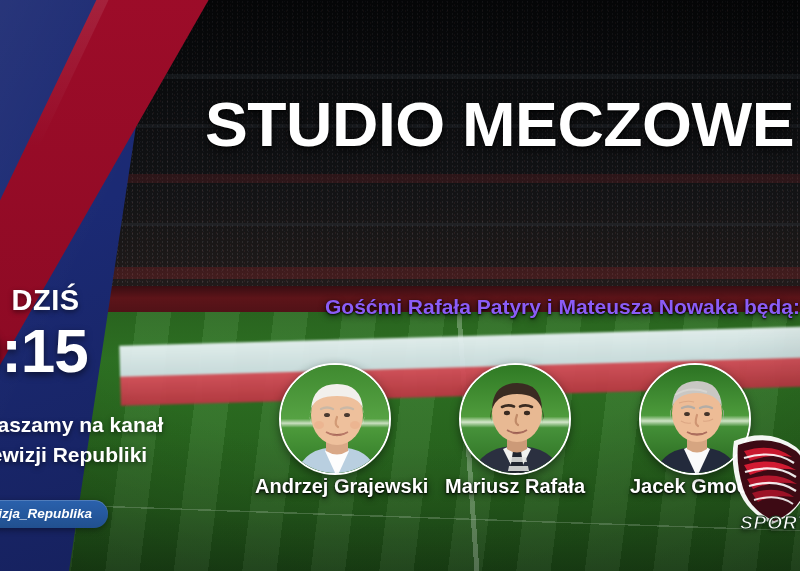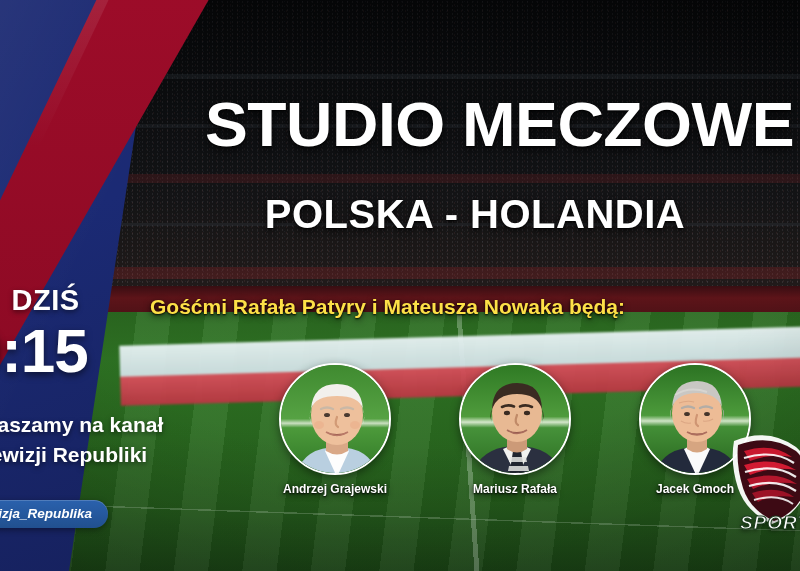--- a/index.html
+++ b/index.html
@@ -163,44 +163,44 @@
   }
   .subtitle{
     position:absolute; left:0; right:0; top:192px; z-index:8;
     text-align:center; padding-left:150px;
     font-size:40px; font-weight:bold; color:#fff;
     letter-spacing:.5px; white-space:nowrap;
     text-shadow:0 3px 9px rgba(0,0,0,.75), 0 1px 2px rgba(0,0,0,.9);
   }
   .guest-intro{
     position:absolute; left:0; right:0; top:295px; z-index:8;
-    text-align:left; padding-left:150px;
-    font-size:21px; font-weight:bold; color:#fde047;
+    text-align:right; padding-left:150px;
+    font-size:21px; font-weight:bold; color:#8b5cf6;
     text-shadow:0 2px 7px rgba(0,0,0,.8), 0 1px 2px rgba(0,0,0,.9);
     white-space:nowrap;
   }
 
   
   .guests{
     position:absolute; left:255px; top:363px; width:520px; z-index:8;
     display:flex; justify-content:space-between; align-items:flex-start;
   }
   .guest{ width:160px; text-align:center; }
   .avatar{
     width:112px; height:112px; margin:0 auto;
     border-radius:50%;
     border:2.5px solid #ffffff;
     box-shadow:0 3px 10px rgba(0,0,0,.45);
     overflow:hidden; position:relative;
     background:#3a7a2c;
   }
   .avatar .face{ position:absolute; inset:0; }
   .guest-name{
-    margin-top:7px;
-    font-size:12px; font-weight:bold; color:#fff;
+    margin-top:0;
+    font-size:20px; font-weight:bold; color:#fff;
     white-space:nowrap;
     text-shadow:0 2px 6px rgba(0,0,0,.85), 0 1px 2px rgba(0,0,0,.95);
   }
 
   
   .sport-logo{
     position:absolute; right:-14px; top:425px; width:86px; height:105px; z-index:8;
   }
   .sport-wordmark{
     position:absolute; right:-10px; top:512px; z-index:8;
@@ -236,21 +236,20 @@
 
   <div class="panel-content">
     <div class="kicker">DZIŚ</div>
     <div class="clock">20:15</div>
     <div class="panel-line1">Zapraszamy na kanał</div>
     <div class="panel-line2">Telewizji Republiki</div>
     <div class="handle-pill">@Telewizja_Republika</div>
   </div>
 
   <div class="title">STUDIO MECZOWE</div>
-  <div class="subtitle">POLSKA - HOLANDIA</div>
   <div class="guest-intro">Gośćmi Rafała Patyry i Mateusza Nowaka będą:</div>
 
   <div class="guests">
 
     <div class="guest">
       <div class="avatar">
         <div class="face">
           <svg viewBox="0 0 112 112" width="112" height="112" preserveAspectRatio="xMidYMid slice">
             <defs>
               <linearGradient id="g1bg" x1="0" y1="0" x2="0" y2="1">

